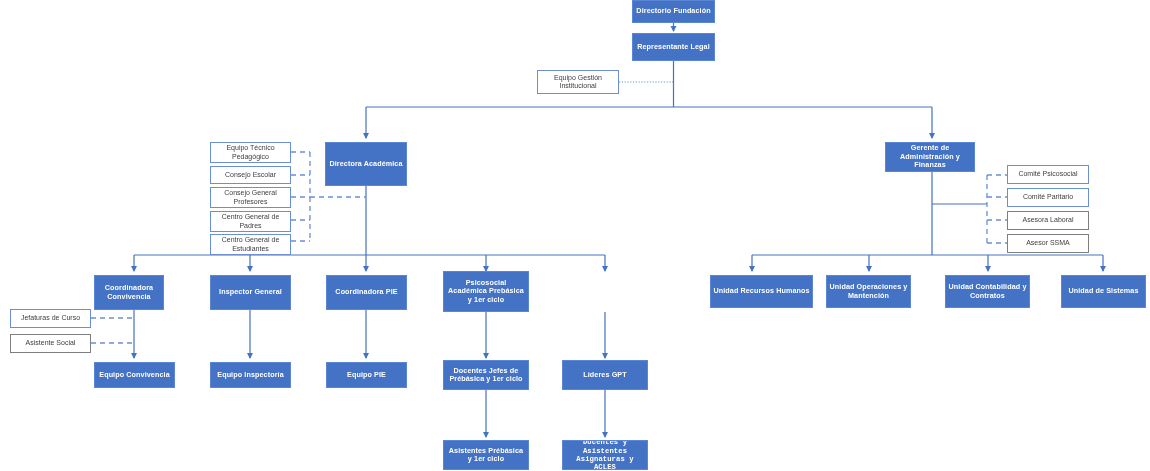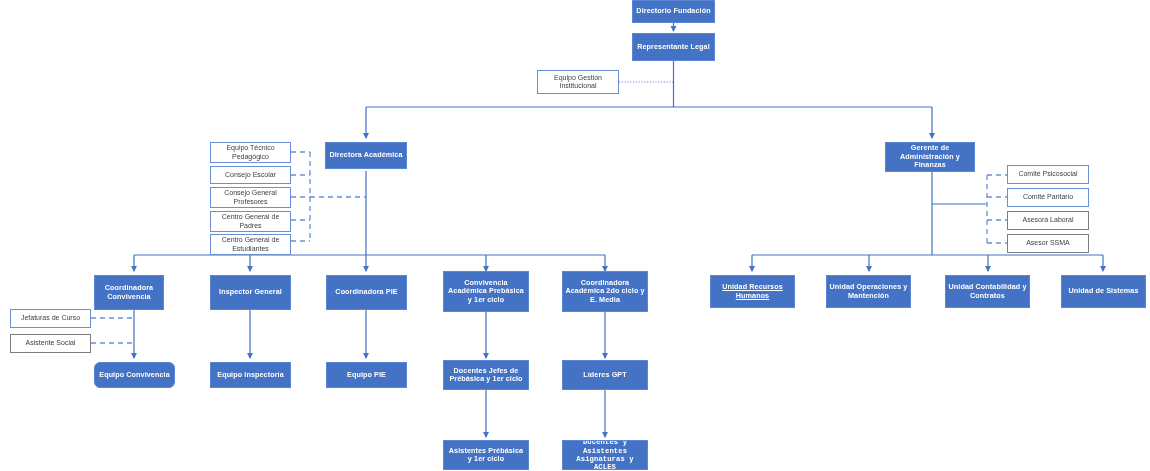--- a/index.html
+++ b/index.html
@@ -138,21 +138,21 @@
   </div>
 
   <div class="node n-fill" style="left:632px;top:33px;width:83px;height:28px;text-align:center;">
     <span>Representante Legal</span>
   </div>
 
   <div class="node n-outline" style="left:537px;top:70px;width:82px;height:24px;">
     <span>Equipo Gestión Institucional</span>
   </div>
 
-  <div class="node n-fill" style="left:325px;top:142px;width:82px;height:27px;">
+  <div class="node n-fill" style="left:325px;top:142px;width:82px;height:44px;">
     <span>Directora Académica</span>
   </div>
 
   <div class="node n-fill" style="left:885px;top:142px;width:90px;height:30px;justify-content:center;">
     <span>Gerente de Administración y Finanzas</span>
   </div>
 
   <div class="node n-outline" style="left:210px;top:142px;width:81px;height:21px;">
     <span>Equipo Técnico Pedagógico</span>
   </div>
@@ -185,47 +185,44 @@
   <div class="node n-fill" style="left:94px;top:275px;width:70px;height:35px;">
     <span>Coordinadora Convivencia</span>
   </div>
   <div class="node n-fill" style="left:210px;top:275px;width:81px;height:35px;">
     <span>Inspector General</span>
   </div>
   <div class="node n-fill" style="left:326px;top:275px;width:81px;height:35px;">
     <span>Coordinadora PIE</span>
   </div>
   <div class="node n-fill" style="left:443px;top:271px;width:86px;height:41px;">
-    <span>Convivencia Académica Prebásica y 1er ciclo</span>
-  </div>
-  <div class="node n-fill" style="left:562px;top:271px;width:86px;height:41px;">
-    <span>Coordinadora Académica 2do ciclo y E. Media</span>
-  </div>
-
-  <div class="node n-fill" style="left:710px;top:275px;width:85px;height:33px;text-decoration:underline;">
+    <span>Psicosocial Académica Prebásica y 1er ciclo</span>
+  </div>
+
+  <div class="node n-fill" style="left:710px;top:275px;width:103px;height:33px;">
     <span>Unidad Recursos Humanos</span>
   </div>
   <div class="node n-fill" style="left:826px;top:275px;width:85px;height:33px;">
     <span>Unidad Operaciones y Mantención</span>
   </div>
   <div class="node n-fill" style="left:945px;top:275px;width:85px;height:33px;">
     <span>Unidad Contabilidad y Contratos</span>
   </div>
   <div class="node n-fill" style="left:1061px;top:275px;width:85px;height:33px;">
     <span>Unidad de Sistemas</span>
   </div>
 
   <div class="node n-outline" style="left:10px;top:309px;width:81px;height:19px;">
     <span>Jefaturas de Curso</span>
   </div>
   <div class="node n-outline-gray" style="left:10px;top:334px;width:81px;height:19px;">
     <span>Asistente Social</span>
   </div>
 
-  <div class="node n-fill" style="left:94px;top:362px;width:81px;height:26px;border-radius:6px;">
+  <div class="node n-fill" style="left:94px;top:362px;width:81px;height:26px;">
     <span>Equipo Convivencia</span>
   </div>
   <div class="node n-fill" style="left:210px;top:362px;width:81px;height:26px;">
     <span>Equipo Inspectoría</span>
   </div>
   <div class="node n-fill" style="left:326px;top:362px;width:81px;height:26px;">
     <span>Equipo PIE</span>
   </div>
   <div class="node n-fill" style="left:443px;top:360px;width:86px;height:30px;">
     <span>Docentes Jefes de Prébásica y 1er ciclo</span>

